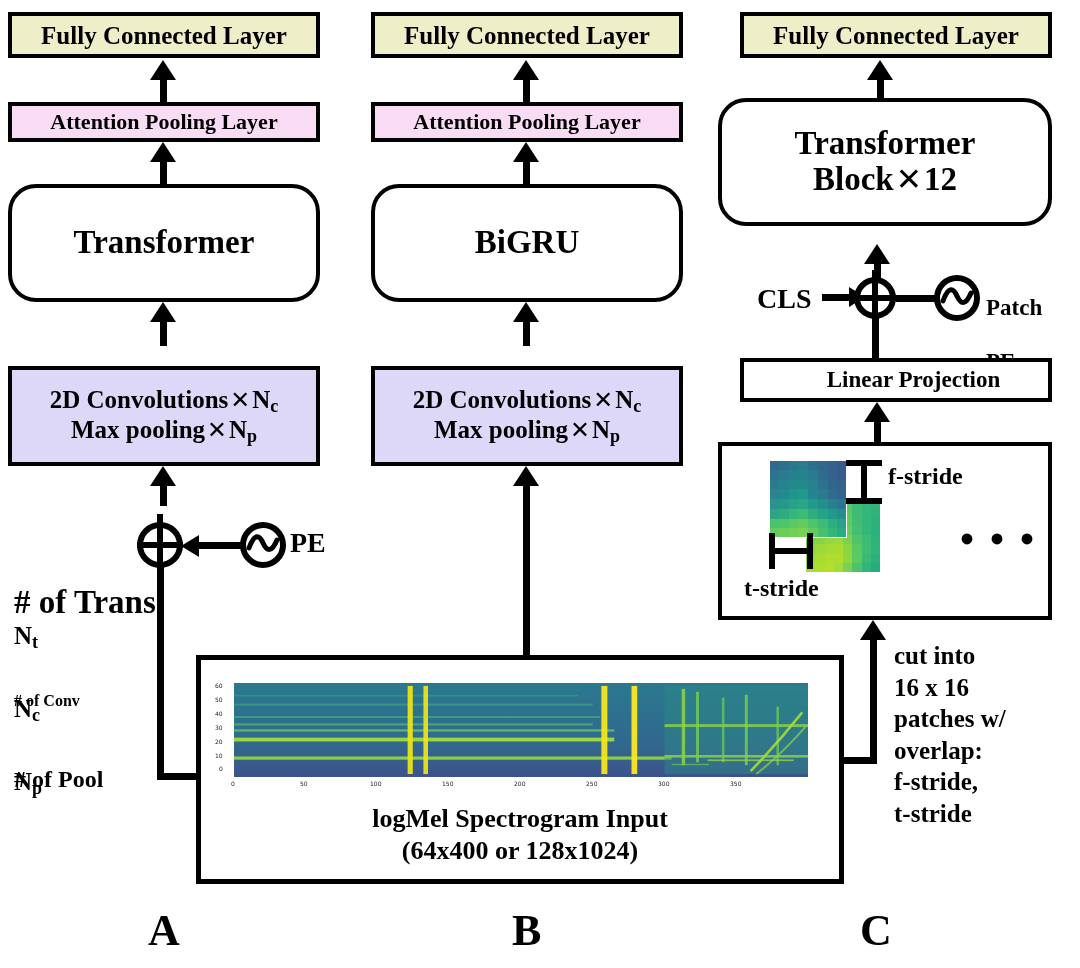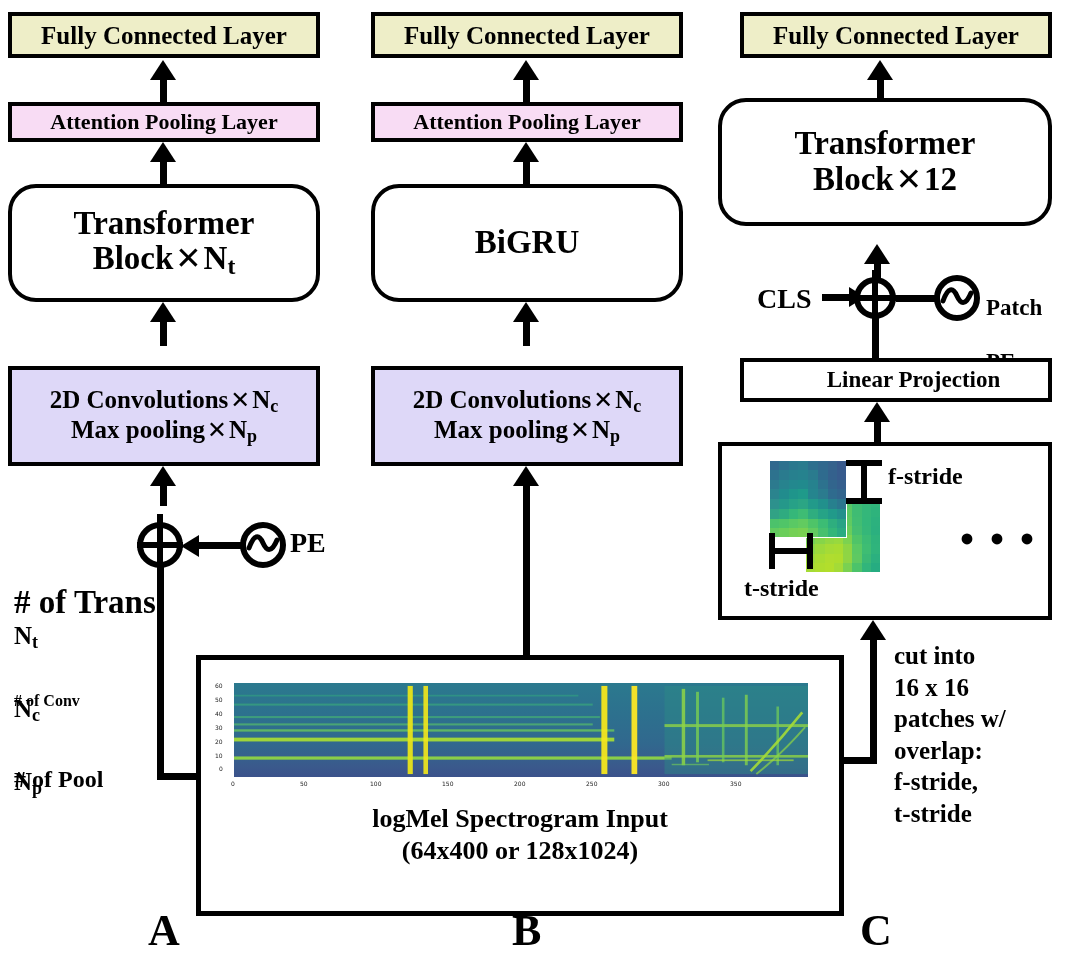--- a/index.html
+++ b/index.html
@@ -126,23 +126,20 @@
 
   <div class="box attn" style="left:8px; top:102px; width:312px; height:40px;">
     <span>Attention Pooling Layer</span>
   </div>
 
   <div class="vline" style="left:160px; top:160px; height:24px;"></div>
   <div class="arrowhead-up" style="left:150px; top:142px;"></div>
 
   <div class="box rounded" style="left:8px; top:184px; width:312px; height:118px;">
     <div>Transformer</div>
-    <div>
-      <span>Block</span><span class="times">✕</span><span>N</span><span class="sub">t</span>
-    </div>
   </div>
 
   <div class="vline" style="left:160px; top:320px; height:26px;"></div>
   <div class="arrowhead-up" style="left:150px; top:302px;"></div>
 
   <div class="box conv" style="left:8px; top:366px; width:312px; height:100px;">
     <div>
       <span>2D Convolutions</span><span class="times">✕</span><span>N</span><span class="sub">c</span>
     </div>
     <div>
@@ -413,21 +410,21 @@
   <div class="arrowhead-up" style="left:860px; top:620px;"></div>
   <div class="hline" style="left:840px; top:757px; width:37px;"></div>
 
   <div class="txt" style="left:894px; top:640px; font-size:25px; line-height:1.26;">cut into
 16 x 16
 patches w/
 overlap:
 f-stride,
 t-stride</div>
 
-  <div class="specbox" style="left:196px; top:655px; width:648px; height:261px;">
+  <div class="specbox" style="left:196px; top:655px; width:648px; height:229px;">
 
     <div class="spec-axis-y" style="left:0px; top:0px; width:34px; height:120px;">
       <span class="tick" style="left:14px; top:22px;">60</span>
       <span class="tick" style="left:14px; top:36px;">50</span>
       <span class="tick" style="left:14px; top:50px;">40</span>
       <span class="tick" style="left:14px; top:64px;">30</span>
       <span class="tick" style="left:14px; top:78px;">20</span>
       <span class="tick" style="left:14px; top:92px;">10</span>
       <span class="tick" style="left:18px; top:105px;">0</span>
     </div>

